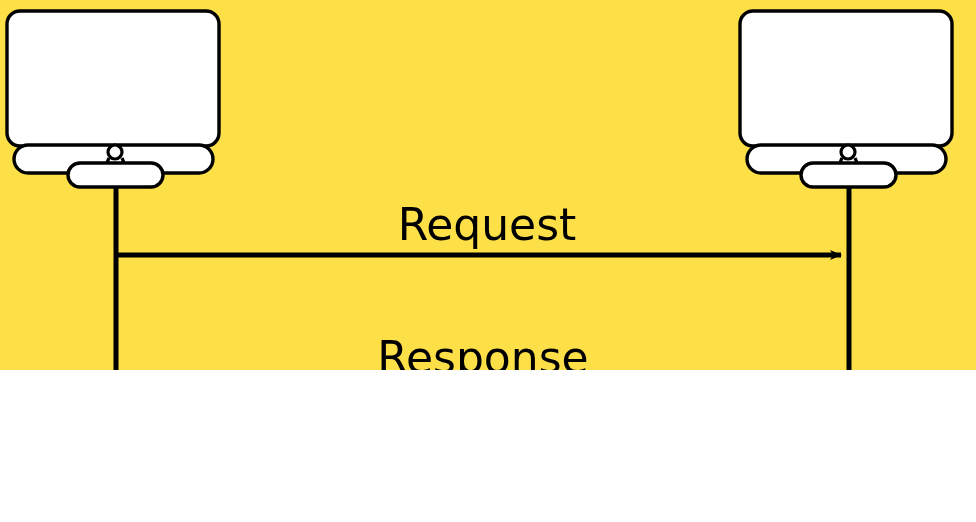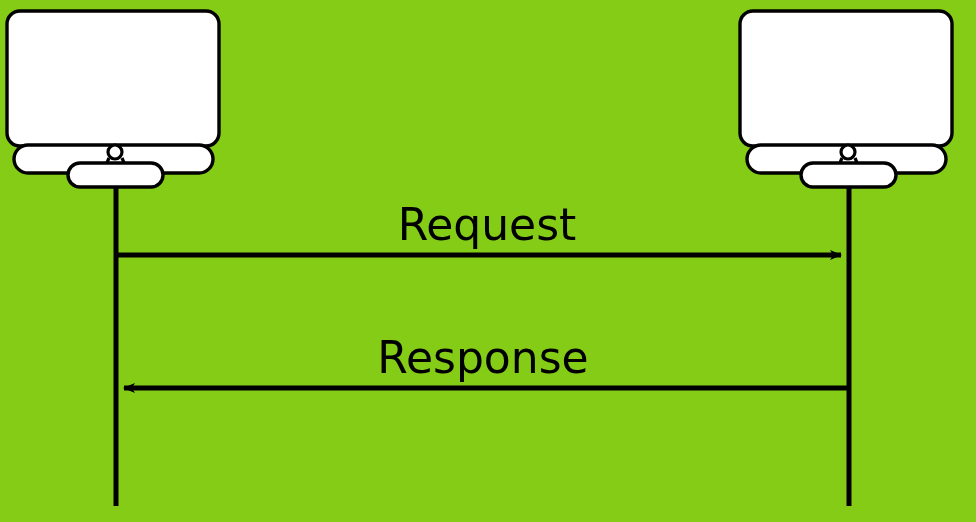--- a/index.html
+++ b/index.html
@@ -3,22 +3,22 @@
 <meta charset="utf-8">
 <style>
   html, body {
     margin: 0;
     padding: 0;
     background: #ffffff;
   }
   #canvas {
     position: relative;
     width: 976px;
-    height: 522px;
-    background: #84cc16;
+    height: 370px;
+    background: #fde047;
     overflow: hidden;
     font-family: "DejaVu Sans", sans-serif;
     text-align: center;
   }
   #diagram-svg {
     position: absolute;
     left: 0;
     top: 0;
     width: 976px;
     height: 522px;

